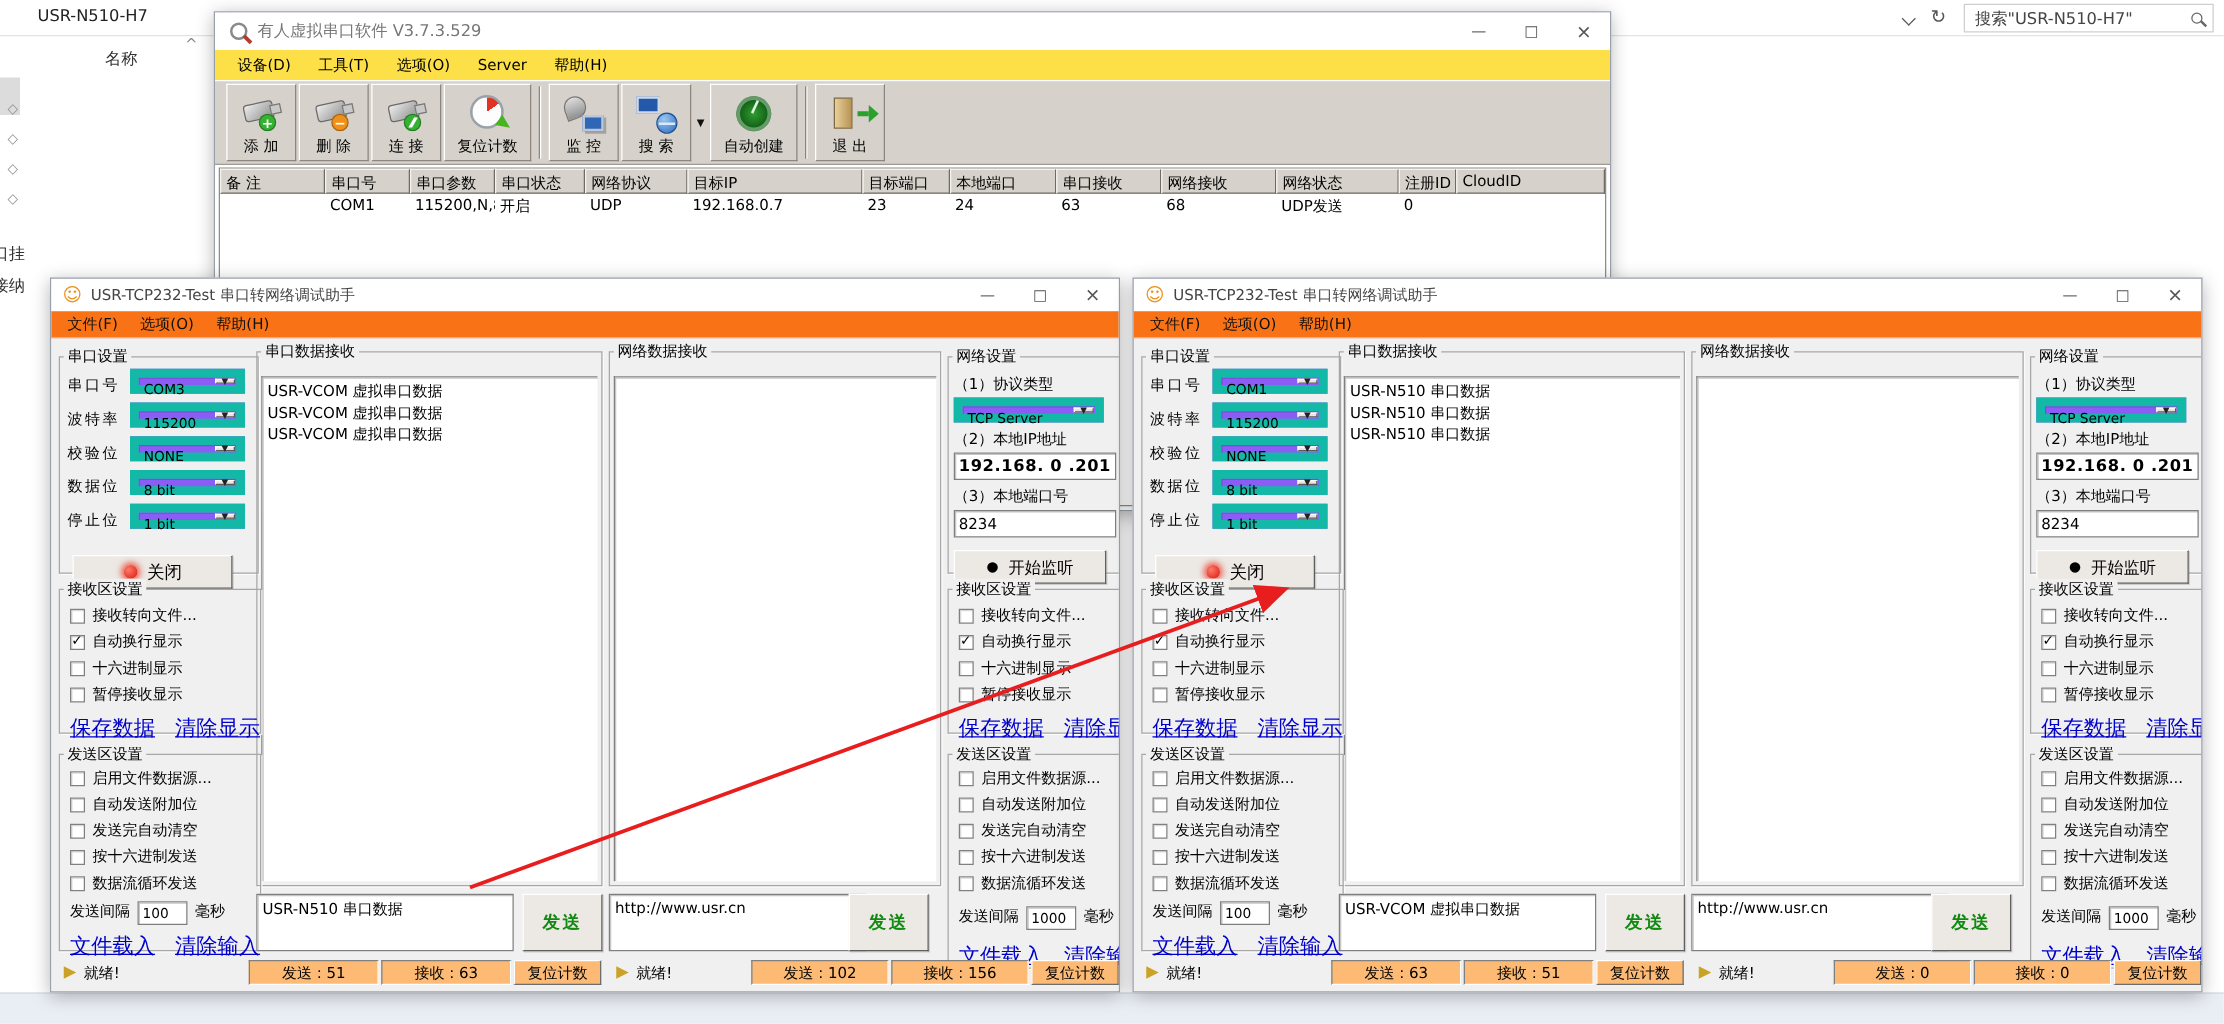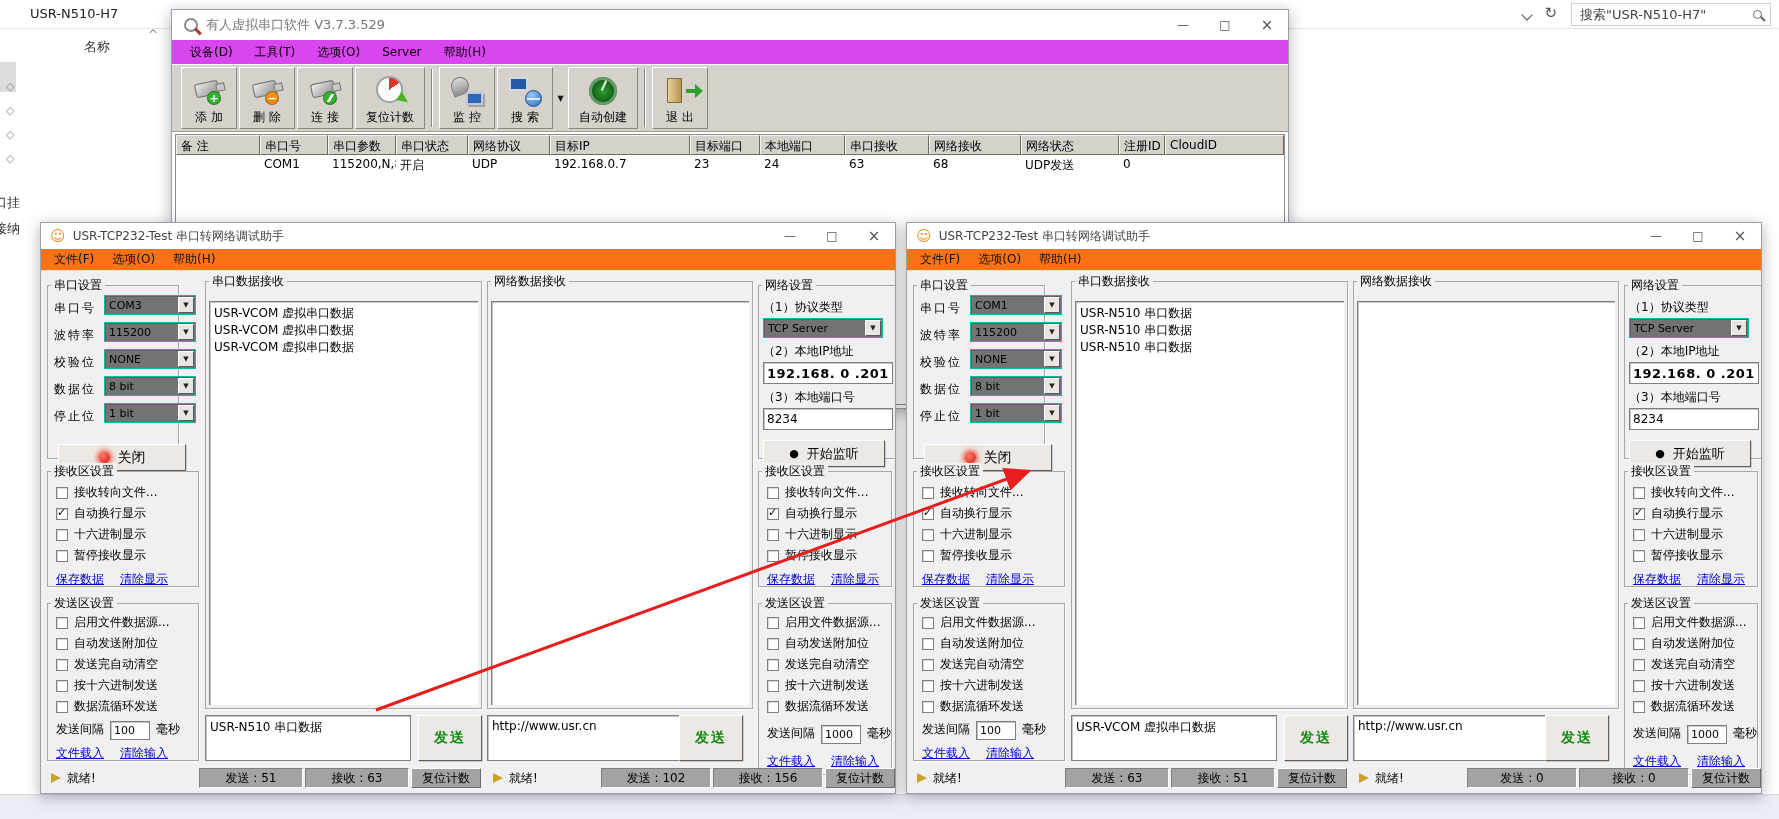--- a/index.html
+++ b/index.html
@@ -43,21 +43,21 @@
   .body { position:absolute; left:0; top:48px; right:0; bottom:0; background:#f0f0f0; }
 
   .fs { position:absolute; border:1px solid #a7a7a7; box-shadow:1px 1px 0 rgba(255,255,255,.8); }
   .fs legend { font-size:12px; padding:0 3px; margin-left:3px; background:#f0f0f0; }
   .btn { background:#ece9e4; border-top:1px solid #fff; border-left:1px solid #fff;
          border-bottom:1px solid #5f5f5f; border-right:1px solid #5f5f5f;
          box-shadow:1px 1px 0 rgba(0,0,0,.15); display:flex; align-items:center; justify-content:center; }
 
   .srow { position:relative; height:26px; margin-top:1px; }
   .flab { position:absolute; left:6px; top:5px; font-size:12px; letter-spacing:2px; }
-  .combo { position:absolute; height:20px; background:#737373; border:1px solid #14b8a6;
+  .combo { position:absolute; height:20px; background:#8b5cf6; border:7px solid #14b8a6;
            box-shadow:inset 1px 1px 0 rgba(0,0,0,.15); }
   .combo .cval { position:absolute; left:4px; top:3px; font-size:11px; white-space:nowrap; }
   .combo .darr { position:absolute; right:1px; top:1px; bottom:1px; width:16px; background:#e9e6e1;
                  border-top:1px solid #fff; border-left:1px solid #fff;
                  border-bottom:1px solid #5a5a5a; border-right:1px solid #5a5a5a;
                  font-size:7px; color:#222; display:flex; align-items:center; justify-content:center; }
   .srow .combo { left:56px; top:0; width:92px; }
 
   .btnclose { position:absolute; left:10px; top:150px; width:128px; height:27px; gap:8px; font-size:14px; }
   .reddot { width:11px; height:11px; border-radius:50%;
@@ -72,21 +72,21 @@
             box-shadow:inset 1px 1px 0 rgba(64,64,64,.3); padding:3px 3px 0; font-size:12px; white-space:nowrap; }
   .ipin { font-weight:bold; font-size:13px; letter-spacing:.5px; }
 
   .cbrow { display:flex; align-items:center; height:21px; gap:6px; padding-left:8px; }
   .cb { width:12px; height:12px; background:#fff; border:1px solid #808080; position:relative; flex:none;
         box-shadow:inset 1px 1px 0 rgba(0,0,0,.15); }
   .cb .mark { display:none; position:absolute; left:0; top:-3px; font-size:11px; font-weight:bold; }
   .cb.on .mark { display:block; }
   .cblab { font-size:12px; white-space:nowrap; }
   .linkrow { display:flex; gap:16px; padding-left:8px; margin-top:5px; }
-  .lnk { color:#0000cc; text-decoration:underline; font-size:12px; white-space:nowrap; }
+  .lnk { color:#0000cc; text-decoration:underline; font-size:17px; white-space:nowrap; }
   .introw { display:flex; align-items:flex-start; gap:6px; padding-left:8px; margin-top:4px; font-size:12px; }
   .intbox { width:40px; height:19px; background:#fff; border:1px solid #7f7f7f;
             box-shadow:inset 1px 1px 0 rgba(64,64,64,.3); padding:2px 3px 0; font-size:11px; }
 
   .rxbox { position:absolute; left:3px; right:3px; top:11px; bottom:3px; background:#fff;
            border-top:1px solid #7f7f7f; border-left:1px solid #7f7f7f;
            box-shadow:inset 1px 1px 0 rgba(64,64,64,.3);
            padding:3px 4px; font-size:12px; line-height:17px; white-space:pre-line; overflow:hidden; }
   .sendrow { position:absolute; height:48px; }
   .sendtxt { position:absolute; left:0; top:0; width:206px; height:46px; background:#fff;
@@ -98,45 +98,45 @@
   .sr3 { left:446px; top:444px; width:256px; }
 
   .status { position:absolute; top:497px; height:20px; display:flex; gap:2px; }
   .statusA { left:4px; width:436px; }
   .statusB { left:446px; width:408px; }
   .ready { display:flex; align-items:center; gap:6px; padding-left:6px; font-size:12px; }
   .statusA .ready { width:152px; } .statusB .ready { width:112px; }
   .hand { width:0; height:0; border-top:5px solid transparent; border-bottom:5px solid transparent;
           border-left:10px solid #c9a227; position:relative; }
   .seg { flex:1; border-top:1px solid #808080; border-left:1px solid #808080;
-         border-bottom:1px solid #fff; border-right:1px solid #fff; background:#a3a3a3;
+         border-bottom:1px solid #fff; border-right:1px solid #fff; background:#fdba74;
          display:flex; align-items:center; justify-content:center; font-size:12px; white-space:nowrap; }
   .seg.raised { flex:none; width:70px; border-top:1px solid #fff; border-left:1px solid #fff;
                 border-bottom:1px solid #6d6d6d; border-right:1px solid #6d6d6d; }
 
   
-  .fs-serial { left:6px;  top:6px;   width:132px; height:182px; }
+  .fs-serial { left:6px;  top:6px;   width:160px; height:182px; }
   .fs-rx2    { left:164px; top:2px;  width:277px; height:436px; }
   .fs-rx3    { left:446px; top:2px;  width:266px; height:436px; }
   .fs-net    { left:717px; top:6px;  width:134px; height:182px; }
   .fs-rset1  { left:6px;  top:192px; width:152px; height:124px; }
   .fs-sset1  { left:6px;  top:324px; width:152px; height:166px; }
   .fs-rset4  { left:717px; top:192px; width:134px; height:124px; }
   .fs-sset4  { left:717px; top:324px; width:134px; height:180px; }
   .fs-rset1 .cbrow:first-of-type, .fs-rset4 .cbrow:first-of-type { margin-top:2px; }
   .fs-sset4 .introw { margin-top:8px; } .fs-sset4 .linkrow { margin-top:9px; }
 
   
   #vcom { left:171px; top:9px; width:1118px; height:400px; background:#fff; z-index:2; }
   .vtb { height:30px; background:#fff; display:flex; align-items:center; padding-left:12px; gap:8px; }
   .vtb .ttl { font-size:13px; color:#777; }
   .vicon { width:14px; height:14px; border:2.5px solid #8a8a8a; border-radius:50%; position:relative; }
   .vicon:after { content:""; position:absolute; width:8px; height:3px; background:#b23a2e;
                  transform:rotate(45deg); right:-6px; bottom:-3px; }
-  .vmb { height:24px; background:#d946ef; display:flex; align-items:center; gap:6px; padding-left:10px; }
+  .vmb { height:24px; background:#fde047; display:flex; align-items:center; gap:6px; padding-left:10px; }
   .vmb span { padding:2px 8px; font-size:12px; }
   .vtool { position:absolute; left:0; top:54px; width:100%; height:68px; background:#d6d2cb;
            border-top:1px solid #fff; border-bottom:1px solid #9e9a94;
            display:flex; align-items:center; padding-left:8px; }
   .tbn { width:56px; height:62px; margin:0 1px; background:#d6d2cb;
          border-top:1px solid #fff; border-left:1px solid #fff;
          border-bottom:1px solid #8a867f; border-right:1px solid #8a867f;
          display:flex; flex-direction:column; align-items:center; justify-content:flex-end;
          padding-bottom:2px; font-size:12px; }
   .tbn.wide { width:70px; }

